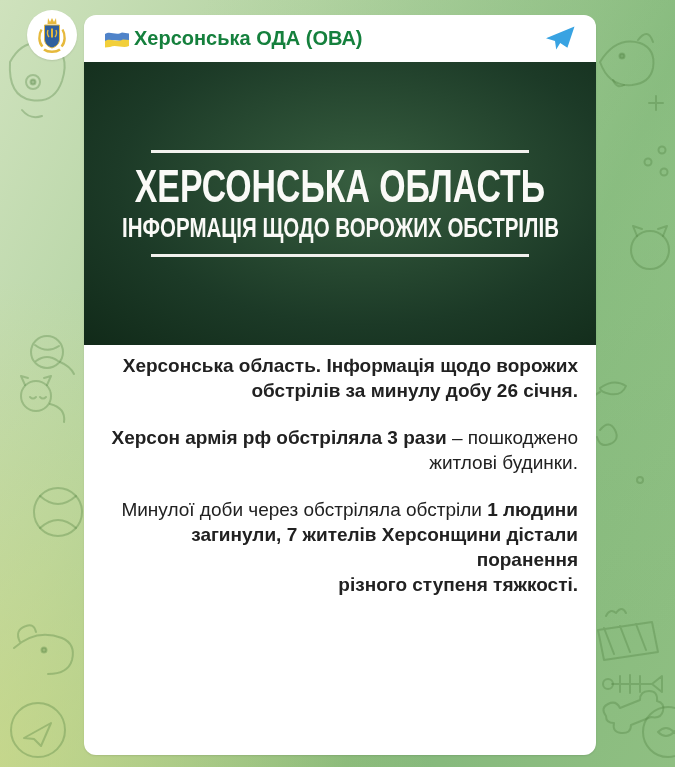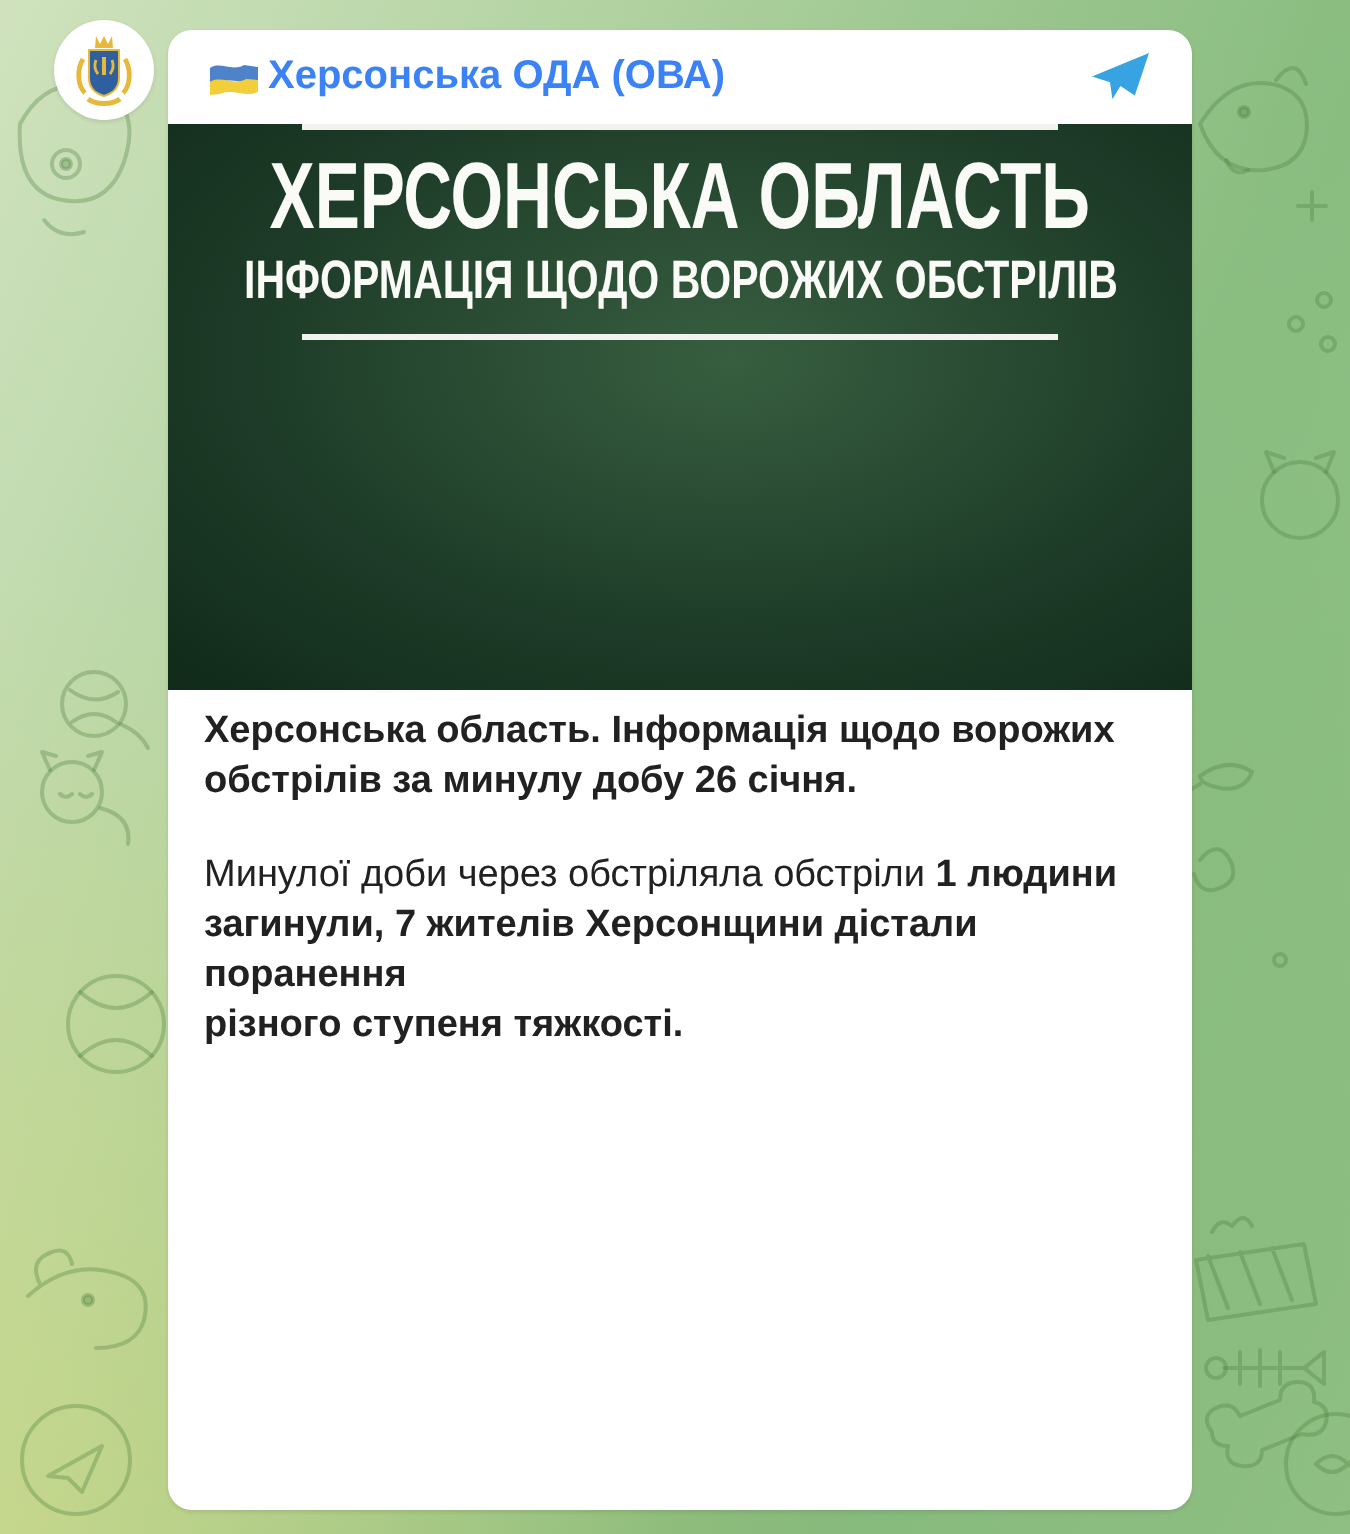--- a/index.html
+++ b/index.html
@@ -24,49 +24,49 @@
     position:absolute; left:84px; top:15px; width:512px; height:740px;
     background:#ffffff; border-radius:12px; overflow:hidden;
     box-shadow:0 1px 2px rgba(0,0,0,0.10);
     display:flex; flex-direction:column;
   }
   .card-header {
     height:47px; flex:0 0 47px; display:flex; align-items:center; padding:0 20px;
   }
   .flag-icon { width:27px; height:20px; margin-right:3px; flex:0 0 auto; }
   .channel-name {
-    font-size:20px; font-weight:700; color:#3b82f6; white-space:nowrap; cursor:pointer;
+    font-size:20px; font-weight:700; color:#15803d; white-space:nowrap; cursor:pointer;
   }
   .plane-icon { margin-left:auto; width:32px; height:28px; cursor:pointer; }
   
   .banner {
     height:283px; flex:0 0 283px;
     background:
       radial-gradient(ellipse at 55% 42%, rgba(58,98,66,0.9), rgba(28,58,39,0.95) 62%, rgba(17,42,25,1) 100%),
       linear-gradient(160deg, #2a4a33, #15301e);
-    display:flex; flex-direction:column; align-items:center; justify-content:flex-start;
+    display:flex; flex-direction:column; align-items:center; justify-content:center;
     cursor:pointer;
   }
   .banner-rule { width:378px; height:3px; background:#f2f2ee; }
   .banner-title {
     color:#fafaf7; font-weight:700; font-size:47px; line-height:1;
     white-space:nowrap; display:inline-block; transform:scaleX(0.72);
     letter-spacing:0px; margin:9px 0 5px 0;
   }
   .banner-subtitle {
     color:#fafaf7; font-weight:700; font-size:27px; line-height:1.1;
     white-space:nowrap; display:inline-block; transform:scaleX(0.76);
     margin:0 0 11px 0;
   }
   
   .msg-body {
     padding:8px 18px 0 18px; color:#212121; font-size:19px; line-height:25px;
     white-space:pre-wrap;
   }
-  .msg-para { margin-bottom:22px; }
+  .msg-para { margin-bottom:22px;text-align:right; }
   .msg-para:last-child { margin-bottom:0; }
   .b { font-weight:700; }
 </style>
 </head>
 <body>
 
 <div class="stage">
 
   <svg class="doodles" width="675" height="767" viewBox="0 0 675 767">
     <g fill="none" stroke="rgba(75,125,58,0.32)" stroke-width="2" stroke-linecap="round" stroke-linejoin="round">
@@ -148,18 +148,19 @@
     </div>
 
     <div class="banner">
       <div class="banner-rule"></div>
       <span class="banner-title">ХЕРСОНСЬКА ОБЛАСТЬ</span>
       <span class="banner-subtitle">ІНФОРМАЦІЯ ЩОДО ВОРОЖИХ ОБСТРІЛІВ</span>
       <div class="banner-rule"></div>
     </div>
 
     <div class="msg-body"><div class="msg-para"><span class="b">Херсонська область. Інформація щодо ворожих
-обстрілів за минулу добу 26 січня.</span></div><div class="msg-para"><span>Минулої доби через обстріляла обстріли </span><span class="b">1 людини
+обстрілів за минулу добу 26 січня.</span></div><div class="msg-para"><span class="b">Херсон армія рф обстріляла 3 рази</span><span> – пошкоджено
+житлові будинки.</span></div><div class="msg-para"><span>Минулої доби через обстріляла обстріли </span><span class="b">1 людини
 загинули, 7 жителів Херсонщини дістали поранення
 різного ступеня тяжкості.</span></div></div>
 
   </div>
 </div>
 
 </body></html>

